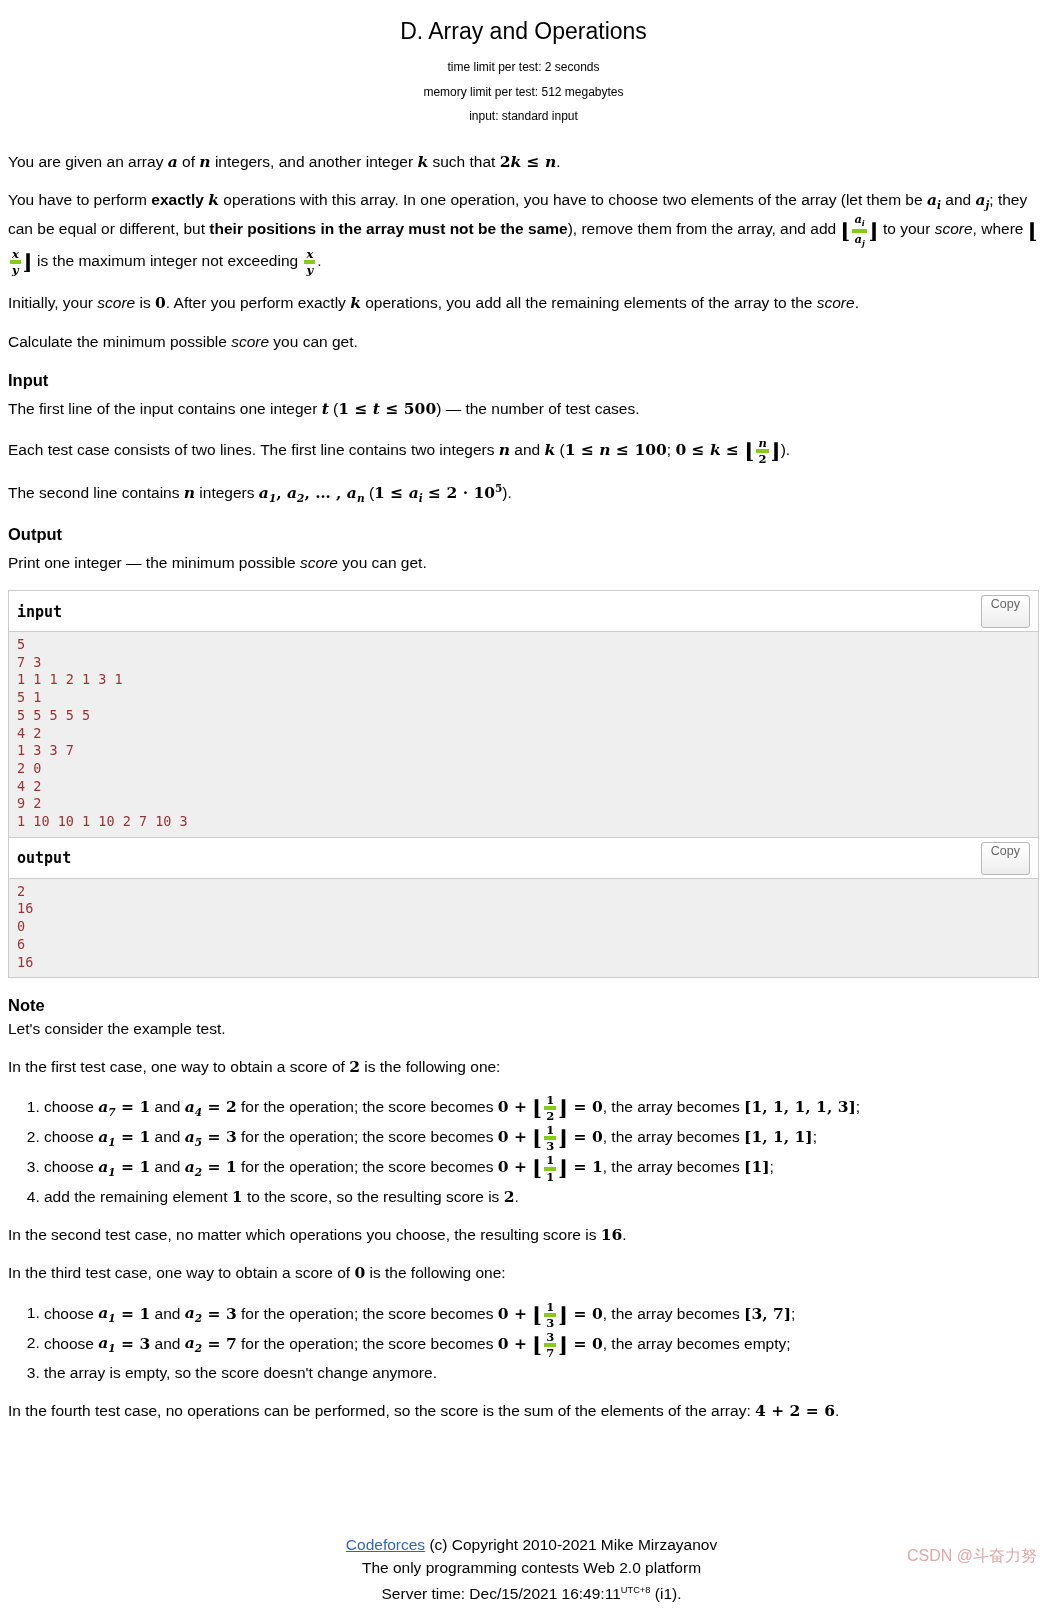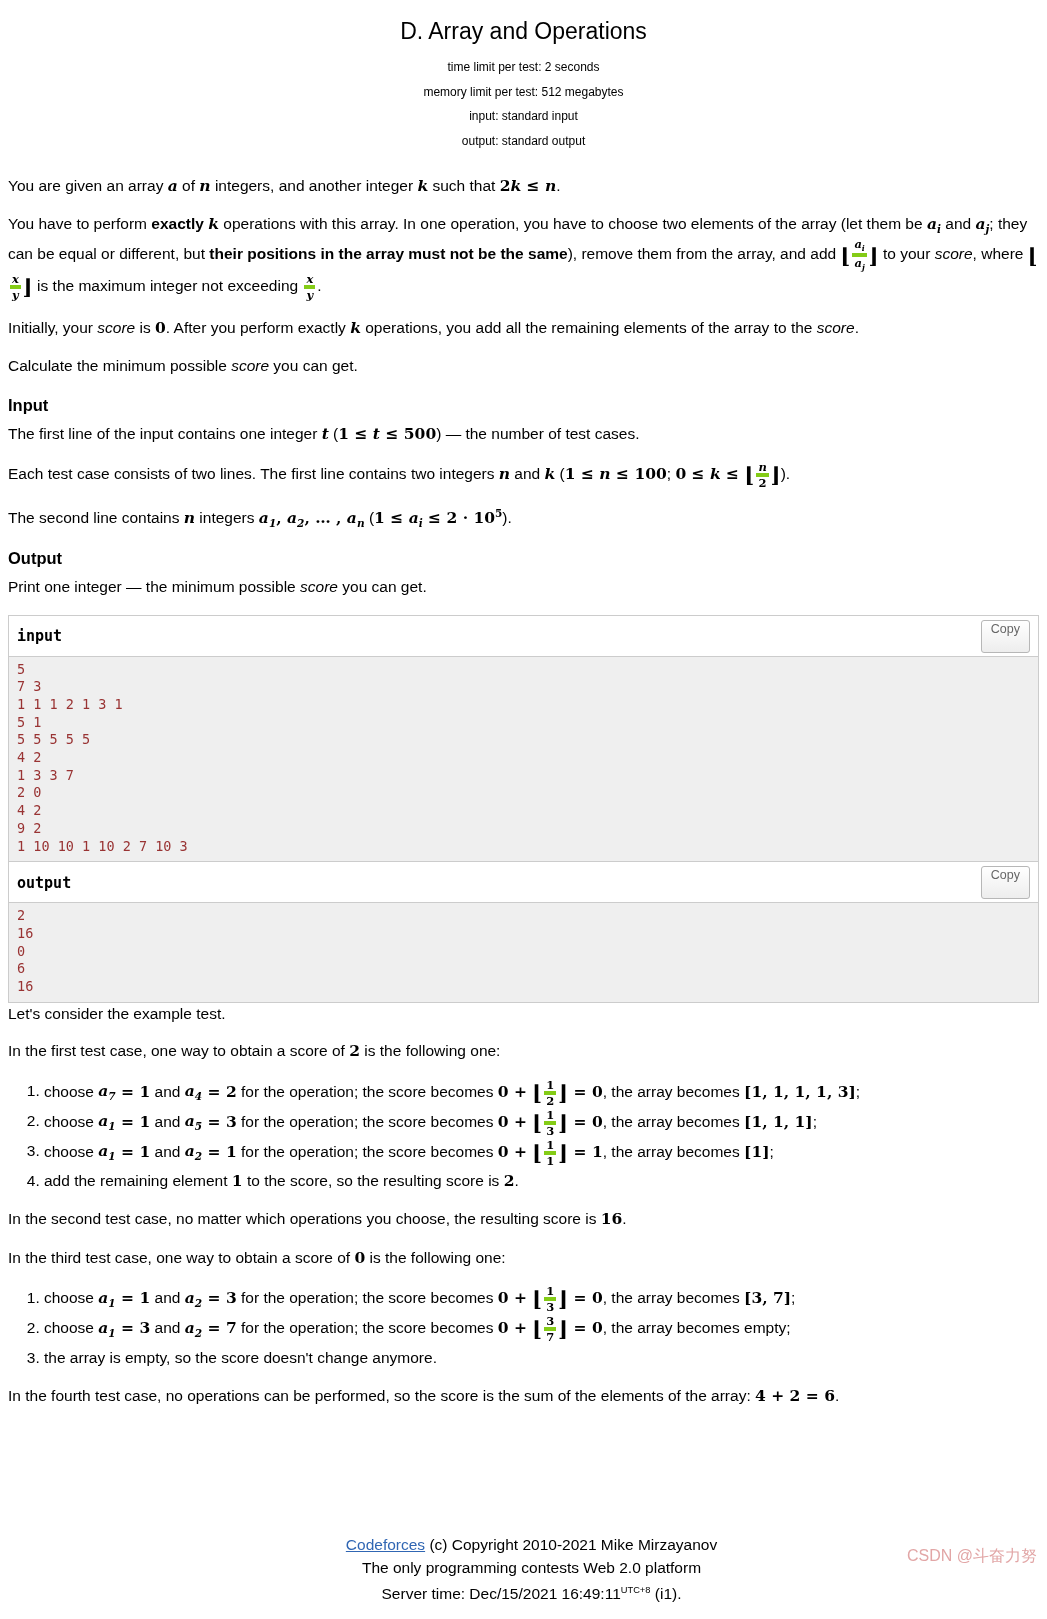--- a/index.html
+++ b/index.html
@@ -105,21 +105,20 @@
 
 <div class="page">
 
   <div class="problem-statement">
     <div class="title">D. Array and Operations</div>
 
     <div class="limits">
       <div>time limit per test: 2 seconds</div>
       <div>memory limit per test: 512 megabytes</div>
       <div>input: standard input</div>
-      <div>output: standard output</div>
     </div>
 
     <div class="section">
       <p>You are given an array <span class="m">a</span> of <span class="m">n</span> integers, and another integer <span class="m">k</span> such that <span class="mn">2</span><span class="m">k</span><span class="mn"> ≤ </span><span class="m">n</span>.</p>
       <p>You have to perform <span class="b">exactly</span> <span class="m">k</span> operations with this array. In one operation, you have to choose two elements of the array (let them be <span class="m">a<sub>i</sub></span> and <span class="m">a<sub>j</sub></span>; they can be equal or different, but <span class="b">their positions in the array must not be the same</span>), remove them from the array, and add <span class="fl">⌊</span><span class="frac"><span class="fnum"><span class="m">a<sub>i</sub></span></span><span class="fden"><span class="m">a<sub>j</sub></span></span></span><span class="fl">⌋</span> to your <span class="i">score</span>, where <span class="fl">⌊</span><span class="frac"><span class="fnum"><span class="m">x</span></span><span class="fden"><span class="m">y</span></span></span><span class="fl">⌋</span> is the maximum integer not exceeding <span class="frac"><span class="fnum"><span class="m">x</span></span><span class="fden"><span class="m">y</span></span></span>.</p>
       <p>Initially, your <span class="i">score</span> is <span class="mn">0</span>. After you perform exactly <span class="m">k</span> operations, you add all the remaining elements of the array to the <span class="i">score</span>.</p>
       <p>Calculate the minimum possible <span class="i">score</span> you can get.</p>
     </div>
 
     <div class="section">
@@ -162,20 +161,21 @@
           <pre class="sample-pre">2
 16
 0
 6
 16</pre>
         </div>
       </div>
     </div>
 
     <div class="section note">
+      <div class="section-title">Note</div>
       <p class="tight">Let's consider the example test.</p>
       <p>In the first test case, one way to obtain a score of <span class="mn">2</span> is the following one:</p>
       <ol>
           <li>choose <span class="m">a<sub>7</sub></span><span class="mn"> = 1</span> and <span class="m">a<sub>4</sub></span><span class="mn"> = 2</span> for the operation; the score becomes <span class="mn">0 + </span><span class="fl">⌊</span><span class="frac"><span class="fnum"><span class="mn">1</span></span><span class="fden"><span class="mn">2</span></span></span><span class="fl">⌋</span><span class="mn"> = 0</span>, the array becomes <span class="mn">[1, 1, 1, 1, 3]</span>;</li>
           <li>choose <span class="m">a<sub>1</sub></span><span class="mn"> = 1</span> and <span class="m">a<sub>5</sub></span><span class="mn"> = 3</span> for the operation; the score becomes <span class="mn">0 + </span><span class="fl">⌊</span><span class="frac"><span class="fnum"><span class="mn">1</span></span><span class="fden"><span class="mn">3</span></span></span><span class="fl">⌋</span><span class="mn"> = 0</span>, the array becomes <span class="mn">[1, 1, 1]</span>;</li>
           <li>choose <span class="m">a<sub>1</sub></span><span class="mn"> = 1</span> and <span class="m">a<sub>2</sub></span><span class="mn"> = 1</span> for the operation; the score becomes <span class="mn">0 + </span><span class="fl">⌊</span><span class="frac"><span class="fnum"><span class="mn">1</span></span><span class="fden"><span class="mn">1</span></span></span><span class="fl">⌋</span><span class="mn"> = 1</span>, the array becomes <span class="mn">[1]</span>;</li>
           <li>add the remaining element <span class="mn">1</span> to the score, so the resulting score is <span class="mn">2</span>.</li>
         </ol>
       <p>In the second test case, no matter which operations you choose, the resulting score is <span class="mn">16</span>.</p>
       <p>In the third test case, one way to obtain a score of <span class="mn">0</span> is the following one:</p>

